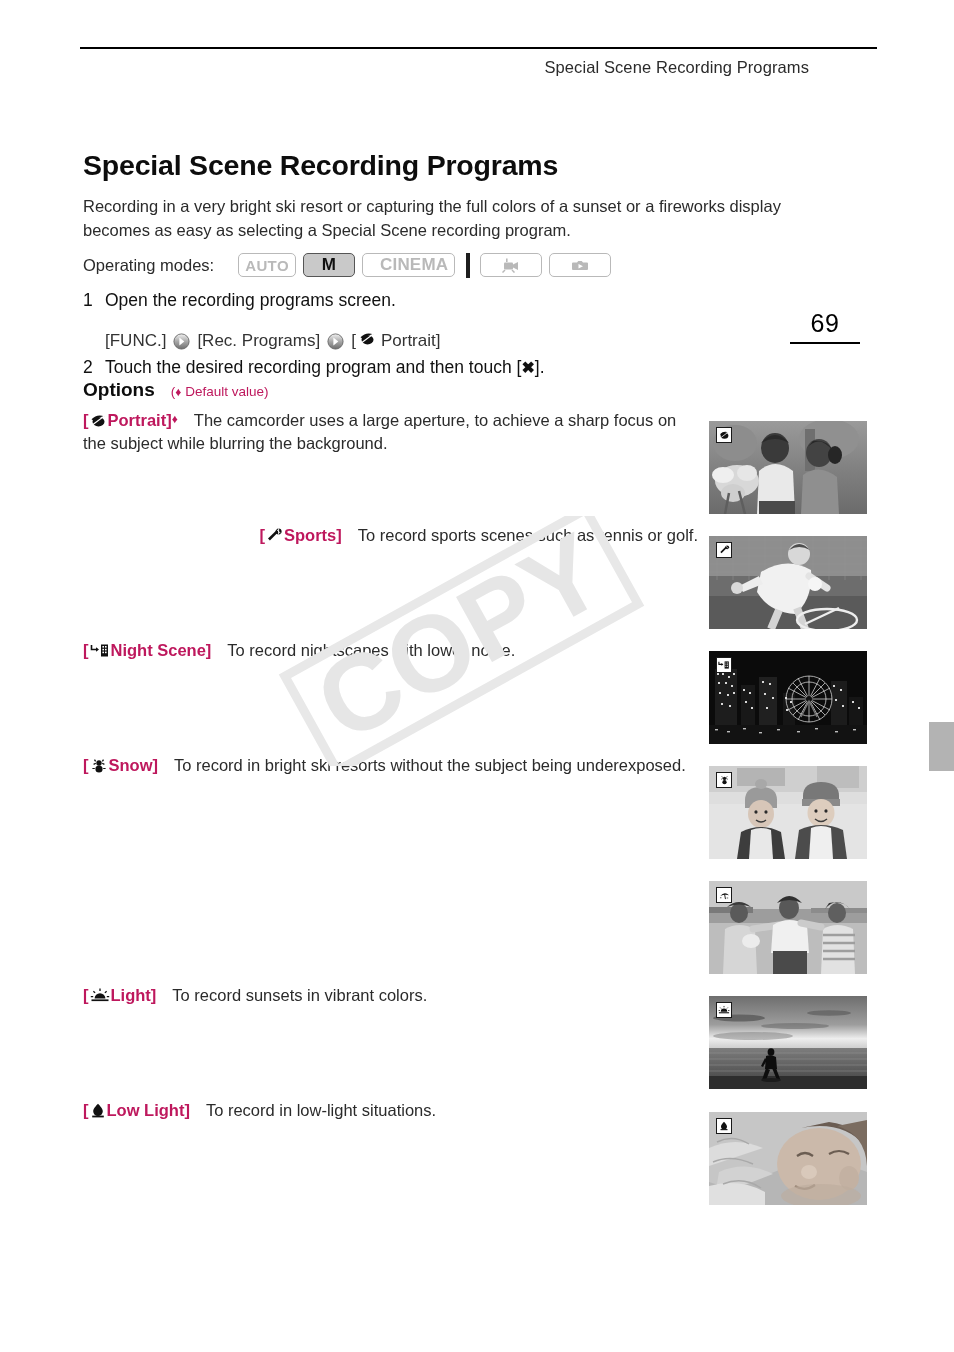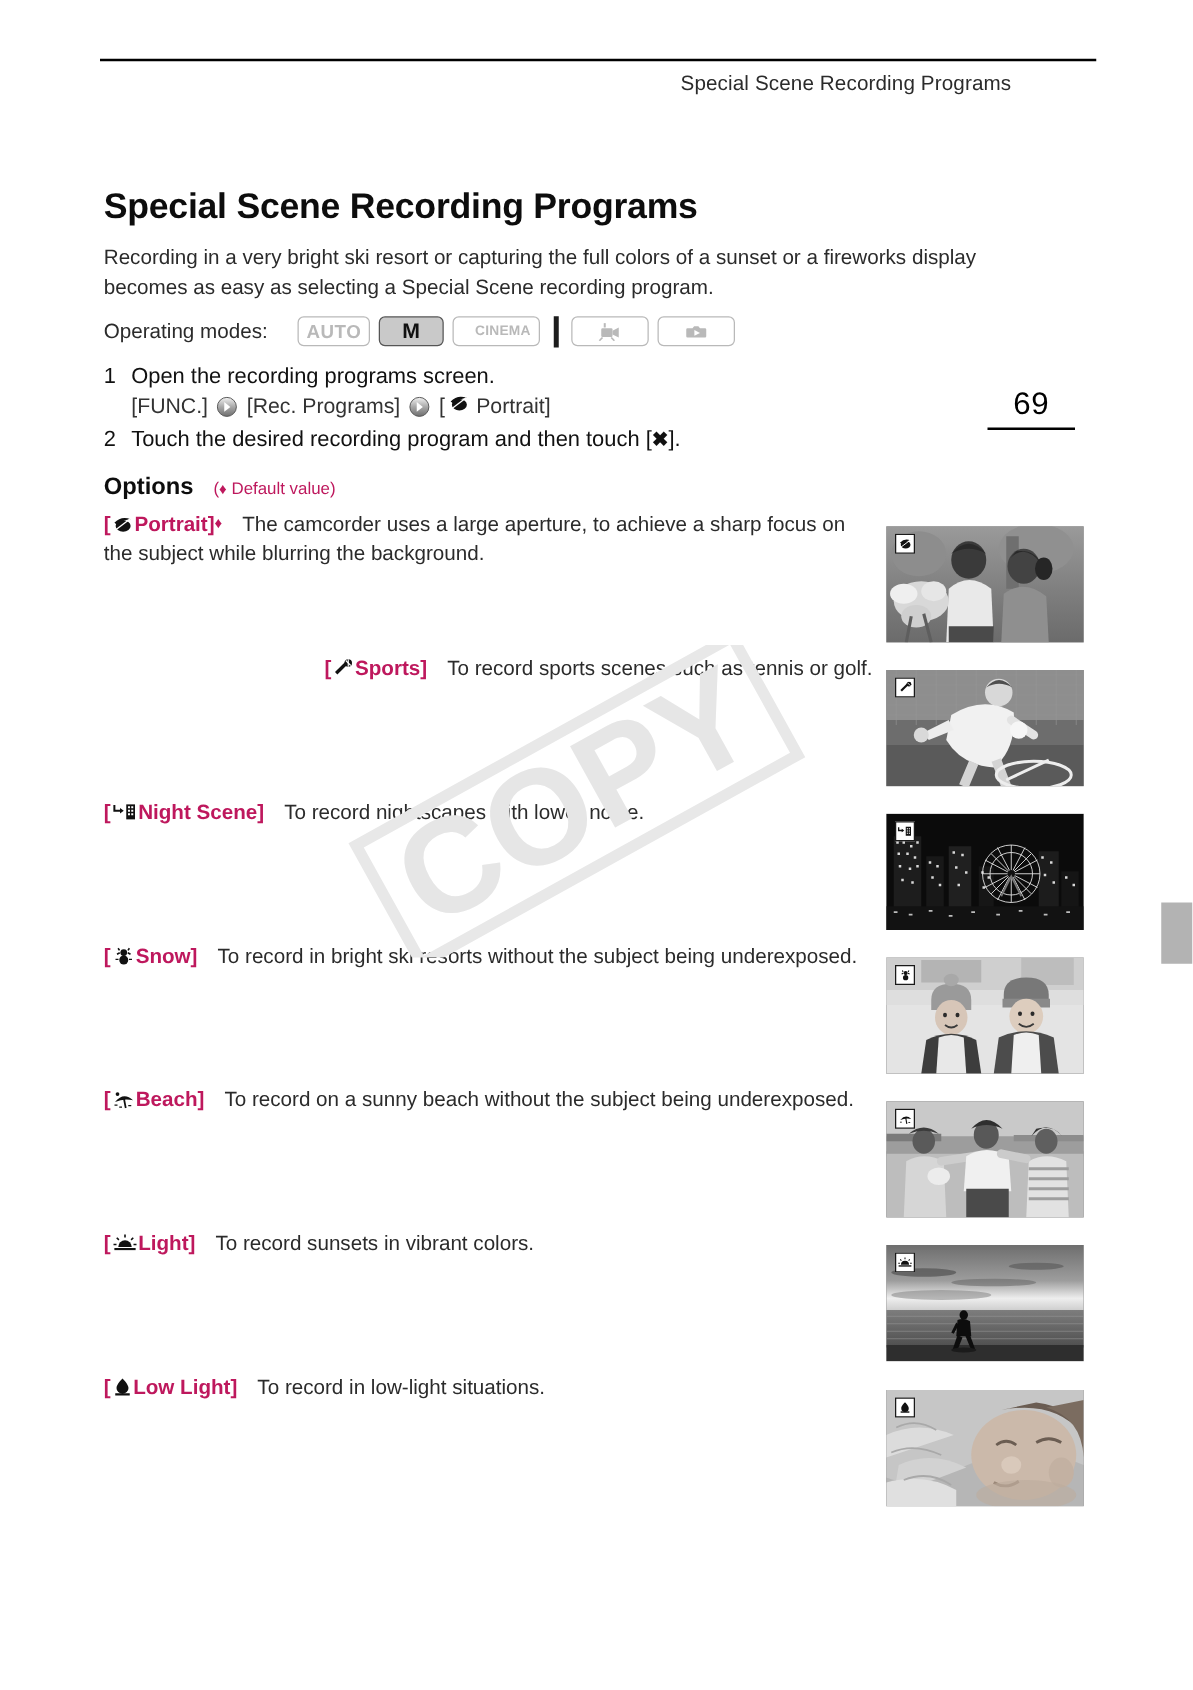--- a/index.html
+++ b/index.html
@@ -138,21 +138,21 @@
     background: #ffffff;
     padding: 0 6px;
   }
   .badge.txt {
     font-weight: bold;
     color: #b9b9b9;
     font-size: 15px;
     letter-spacing: 0.4px;
   }
   .badge.small-caps {
-    font-size: 11px;
+    font-size: 17px;
     letter-spacing: 0.2px;
     padding-left: 17px;
   }
   .badge.active {
     background: #c9c9c9;
     border-color: #555555;
     color: #111111;
     font-size: 17px;
   }
   .mode-sep {
@@ -179,21 +179,21 @@
     font-size: 17.5px;
     color: #111111;
     margin-bottom: 3px;
   }
   .step-num {
     width: 22px;
     flex: none;
   }
   .step-text { }
   .step-path {
-    margin: 4px 0 6px 22px;
+    margin: 20px 0 6px 22px;
     font-size: 17px;
     color: #333333;
     display: flex;
     align-items: center;
     gap: 7px;
   }
   .arrow-ico { display: block; }
   .x-glyph {
     font-weight: bold;
     font-size: 16px;
@@ -423,28 +423,20 @@
   <div class="opt" style="top:754px;">
     <span class="tag"><span>[</span><span><svg width="18" height="15" viewBox="0 0 18 15">
             <circle cx="9" cy="5" r="2.7" fill="#111"></circle>
             <circle cx="9" cy="11" r="3.6" fill="#111"></circle>
             <path d="M3.6 6.4 L5.8 5.2 M14.4 6.4 L12.2 5.2" stroke="#111" stroke-width="1.3"></path>
             <path d="M4.5 1.6 L5.6 3.3 M13.5 1.6 L12.4 3.3" stroke="#111" stroke-width="1.3"></path>
             <path d="M2.4 10.5 L4.8 10.5 M15.6 10.5 L13.2 10.5" stroke="#111" stroke-width="1.1"></path>
           </svg></span><span>Snow]</span></span><span class="gap"></span><span>To record in bright ski resorts without the subject being underexposed.</span>
   </div>
 
-  <div class="opt" style="top:869px;">
-    <span class="tag"><span>[</span><span><svg width="18" height="15" viewBox="0 0 18 15">
-            <path d="M2 9.6 Q9 1 16.4 8.2 Q9 6.4 2 9.6 Z" fill="#111"></path>
-            <path d="M9.2 7 L10.6 14.4" stroke="#111" stroke-width="1.4"></path>
-            <path d="M1.6 12 L4 12 M5.4 13.6 L7.6 13.6 M12.6 12.4 L15 12.4" stroke="#111" stroke-width="1"></path>
-            <circle cx="4" cy="3.2" r="1.5" fill="#111"></circle>
-          </svg></span><span>Beach]</span></span><span class="gap"></span><span>To record on a sunny beach without the subject being underexposed.</span>
-  </div>
 
   <div class="opt" style="top:984px;">
     <span class="tag"><span>[</span><span><svg width="20" height="15" viewBox="0 0 20 15">
             <path d="M4.6 10.6 A5.4 5.4 0 0 1 15.4 10.6 Z" fill="#111"></path>
             <rect x="1.5" y="11.4" width="17" height="1.7" fill="#111"></rect>
             <path d="M10 0.6 L10 3 M3.4 3.2 L5.1 4.9 M16.6 3.2 L14.9 4.9 M0.8 8.6 L3.2 8.6 M16.8 8.6 L19.2 8.6" stroke="#111" stroke-width="1.3"></path>
           </svg></span><span>Light]</span></span><span class="gap"></span><span>To record sunsets in vibrant colors.</span>
   </div>
 
   <div class="opt" style="top:1099px;">

